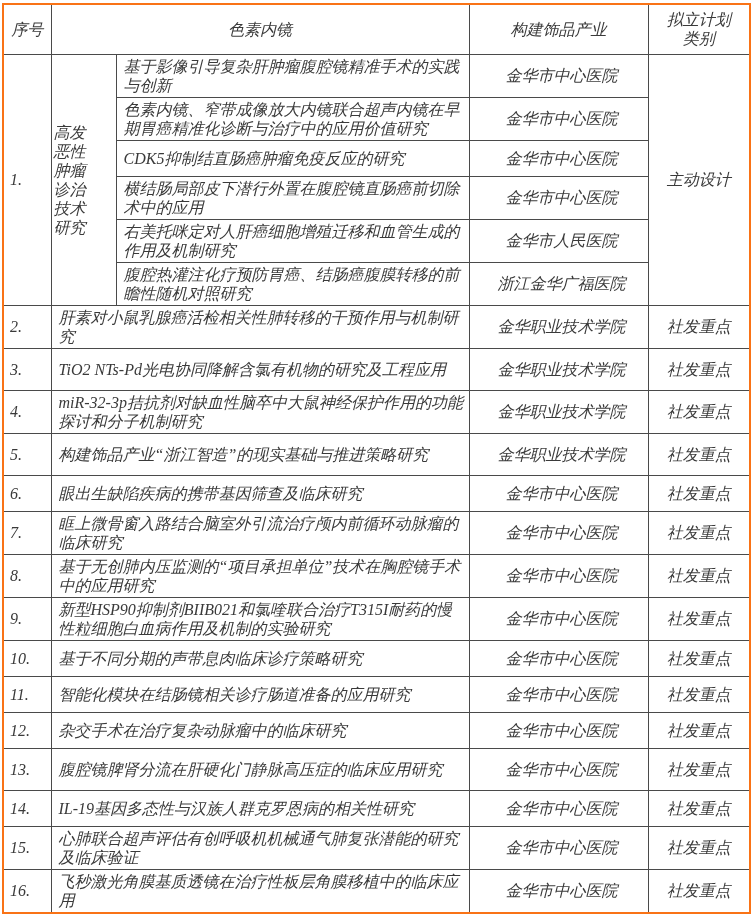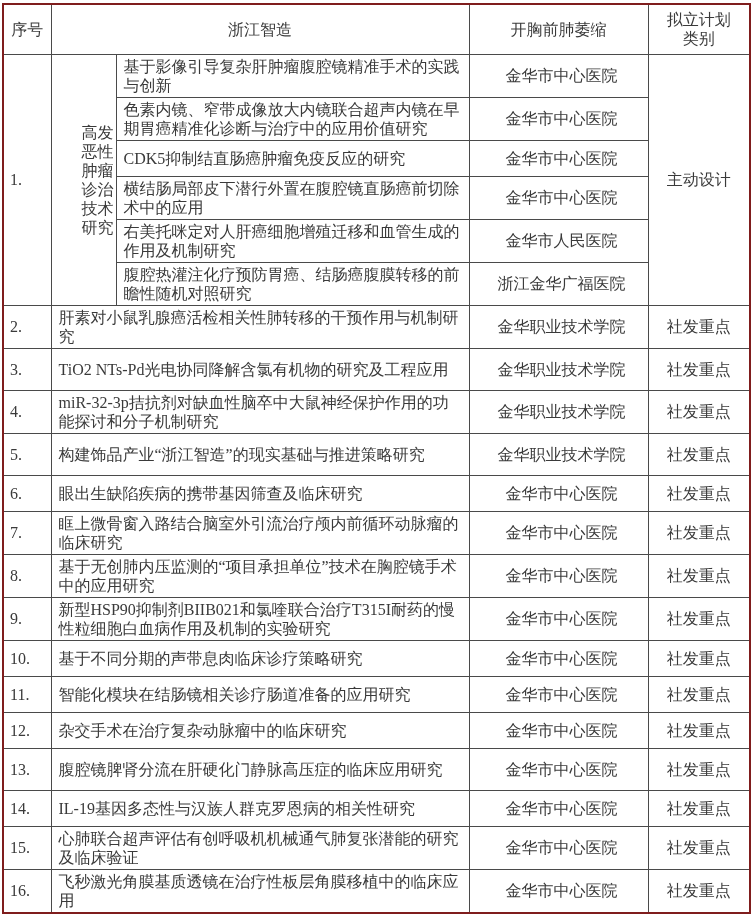--- a/index.html
+++ b/index.html
@@ -12,21 +12,22 @@
     box-sizing: border-box;
     padding: 3px 2px 0 2px;
     font-family: "Liberation Serif", "DejaVu Serif", serif;
     color: #3a3a3a;
     background: #ffffff;
   }
   table.doc-table {
     border-collapse: collapse;
     width: 747px;
     table-layout: fixed;
-    border: 2px solid #7f1d1d;
+    border: 2px solid #f97316;
+    font-style: italic;
   }
   table.doc-table th,
   table.doc-table td {
     border: 1px solid #4a4a4a;
     font-size: 16px;
     line-height: 19px;
     font-weight: normal;
     vertical-align: middle;
     overflow: hidden;
     box-sizing: border-box;
@@ -41,21 +42,21 @@
   tr.header-row th {
     height: 50px;
     text-align: center;
     padding: 2px 4px;
   }
   td.idx {
     text-align: left;
     padding: 2px 2px 2px 6px;
   }
   td.group-label {
-    text-align: right;
+    text-align: left;
     padding: 13px 2px;
   }
   td.proj {
     text-align: left;
     padding: 2px 4px 2px 7px;
     margin-left: 40px;
   }
   td.org {
     text-align: center;
     padding: 2px 4px 2px 10px;
@@ -77,22 +78,22 @@
     <colgroup>
       <col class="c-idx">
         <col class="c-group">
         <col class="c-proj">
         <col class="c-org">
         <col class="c-cat">
     </colgroup>
     <thead>
       <tr class="header-row">
         <th>序号</th>
-        <th colspan="2">浙江智造</th>
-        <th>开胸前肺萎缩</th>
+        <th colspan="2">色素内镜</th>
+        <th>构建饰品产业</th>
         <th>
           <div>拟立计划</div>
           <div>类别</div>
         </th>
       </tr>
     </thead>
     <tbody>
 
       <tr class="sub">
         <td class="idx" rowspan="6">1.</td>

